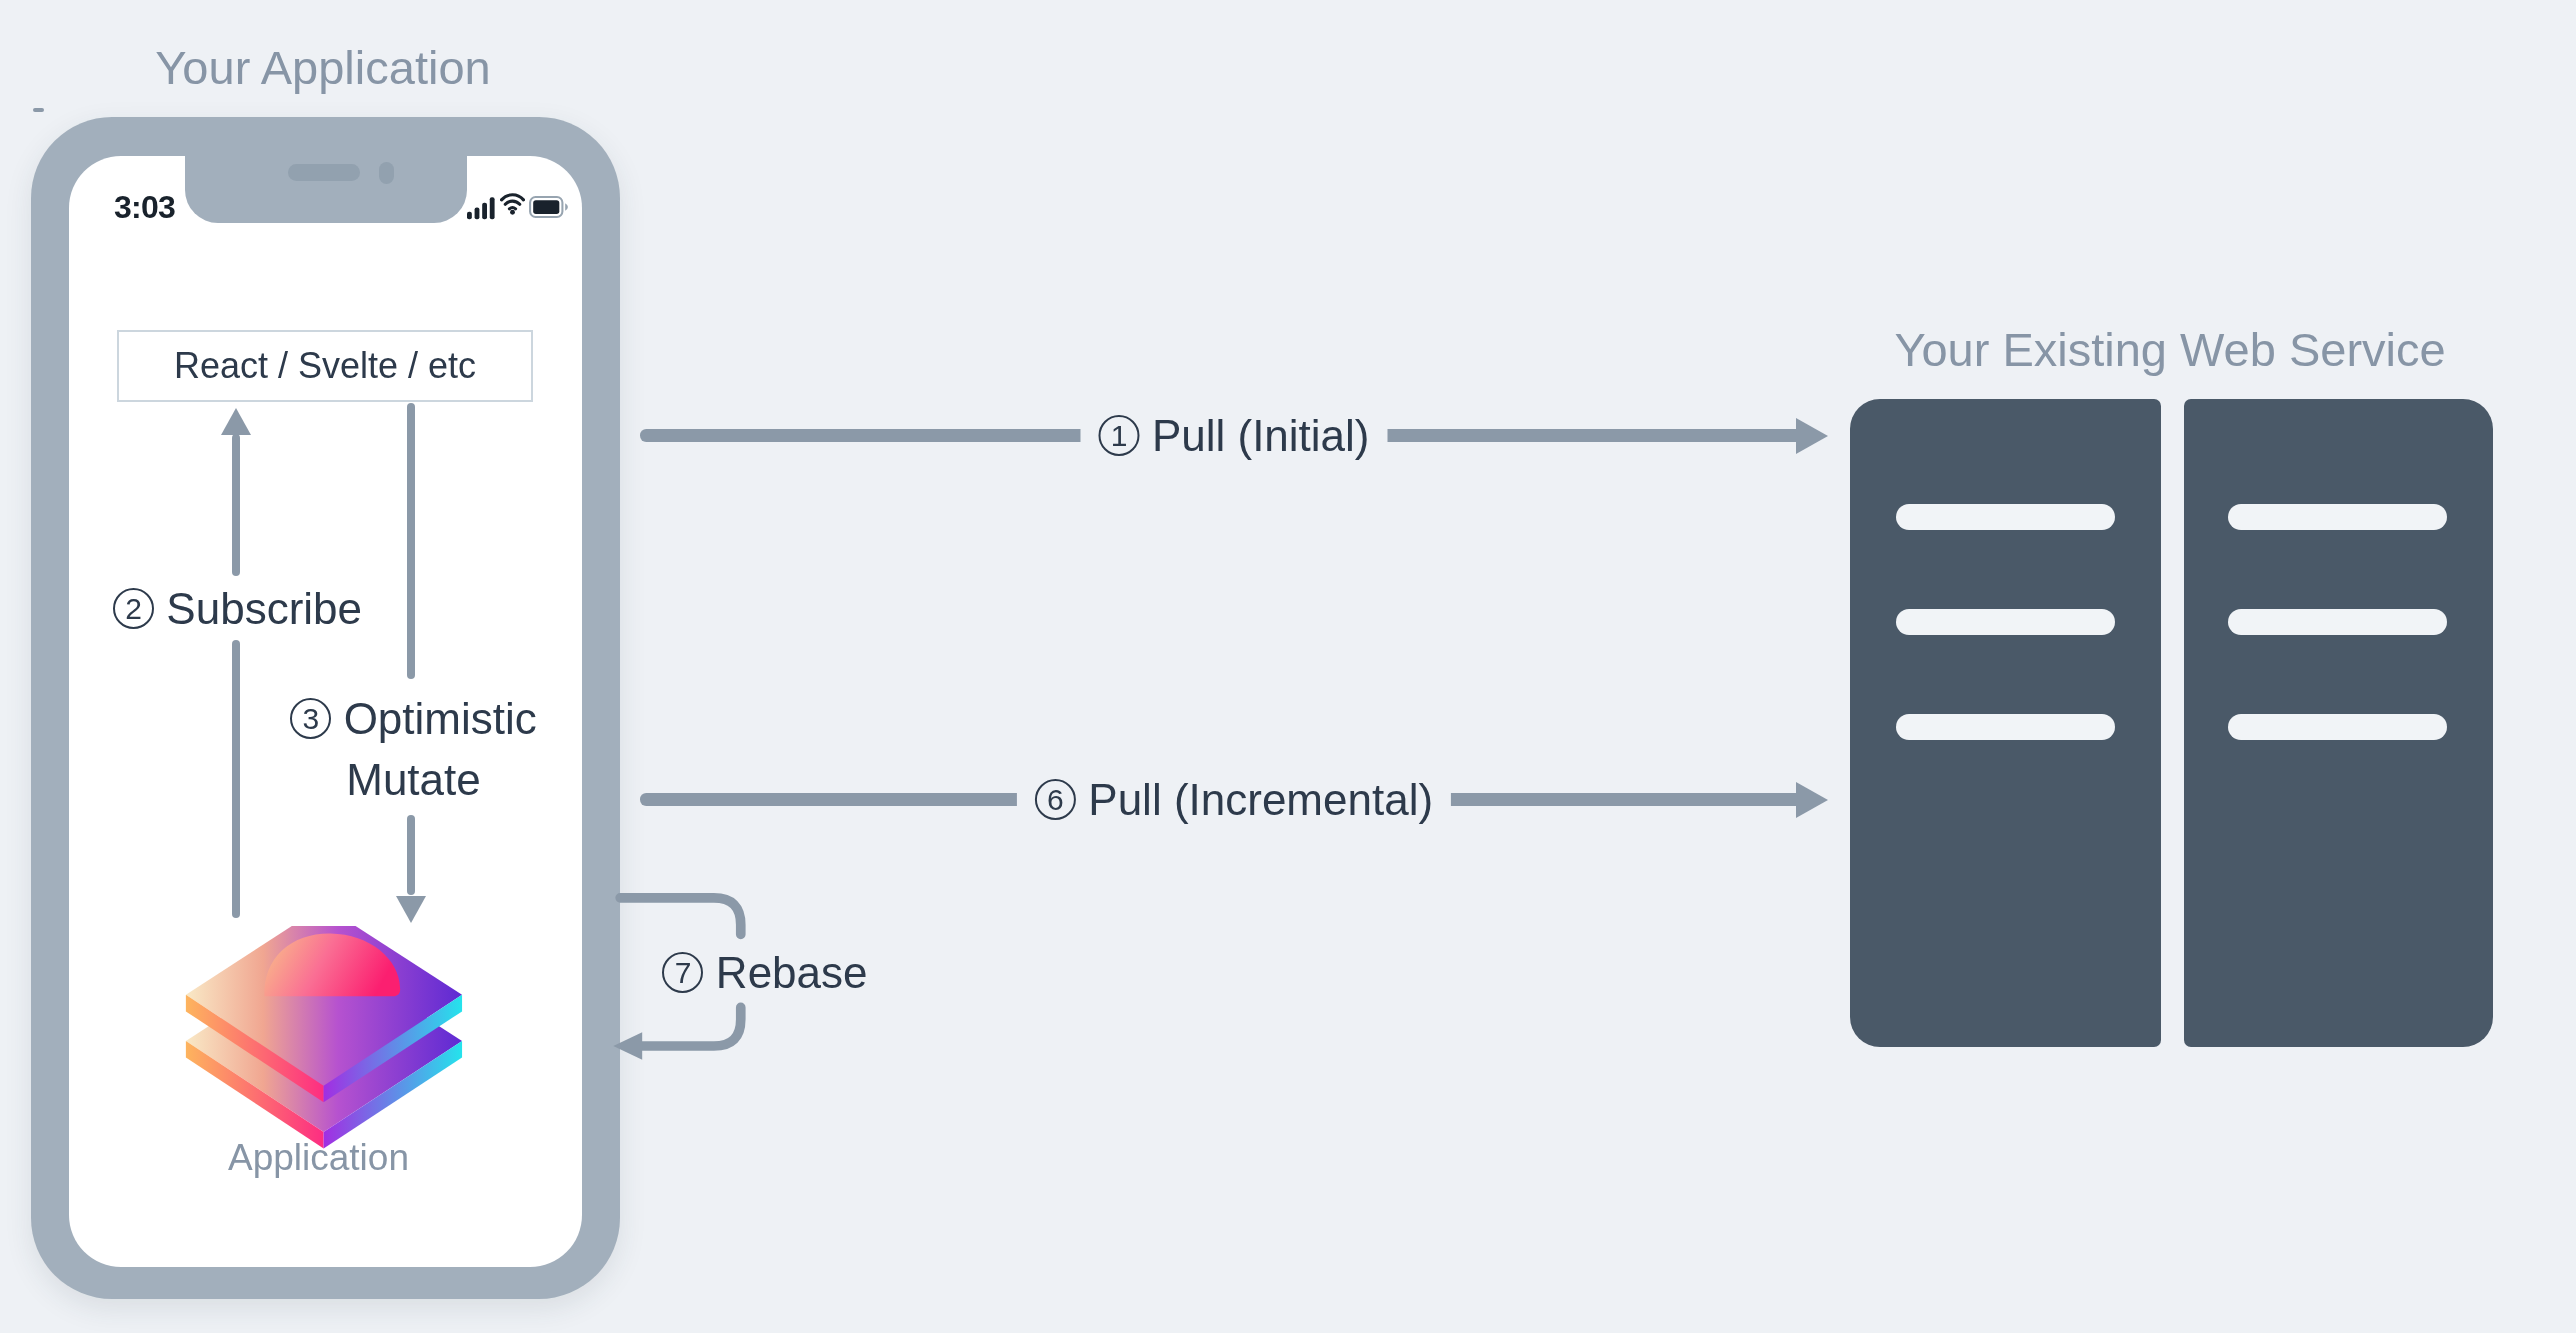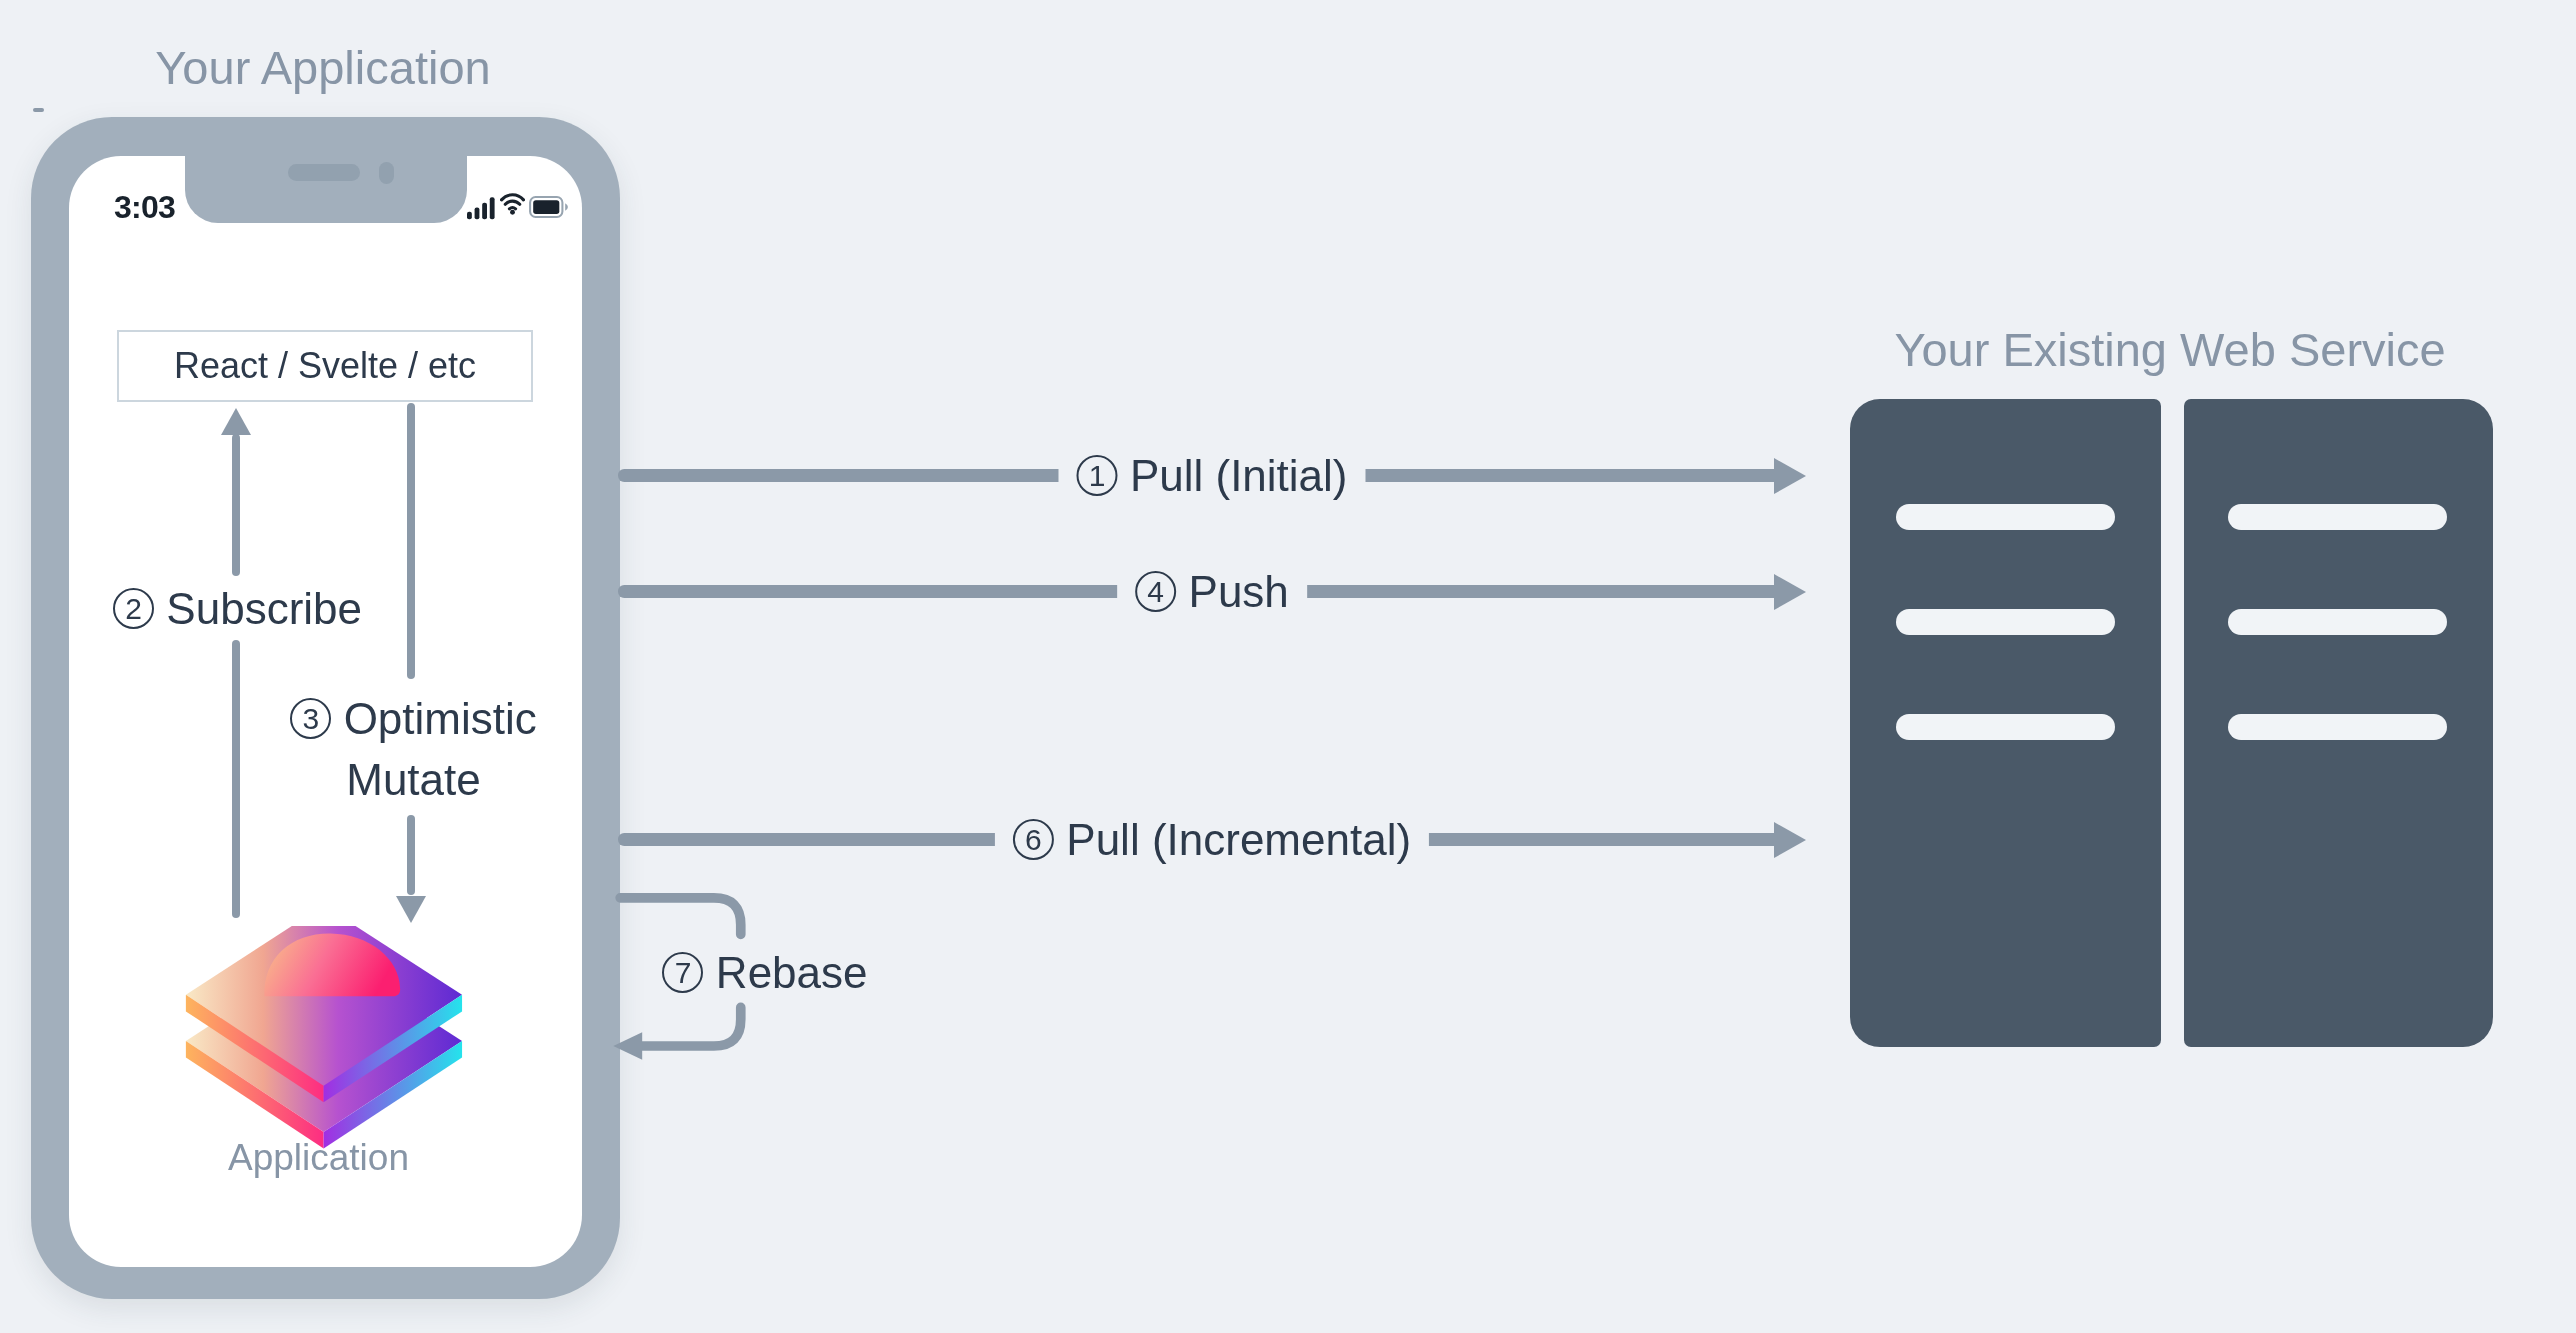--- a/index.html
+++ b/index.html
@@ -26,21 +26,21 @@
             border-bottom:27.6px solid #8b99a8;}
   .vhead-down{position:absolute;width:0;height:0;border-left:15px solid transparent;border-right:15px solid transparent;
               border-top:27.6px solid #8b99a8;}
   .vlabel{position:absolute;background:#ffffff;text-align:center;font-size:44px;color:#2d3a4b;line-height:61px;}
   .caption{position:absolute;font-size:37px;color:#8795a6;text-align:center;}
   
   .num{display:inline-flex;width:41px;height:41px;border:2.8px solid currentColor;border-radius:50%;
        align-items:center;justify-content:center;font-size:30px;vertical-align:middle;position:relative;top:-3.4px;
        margin-right:12.4px;box-sizing:border-box;}
   
-  .hflow{position:absolute;left:618px;width:1188px;height:55px;margin-top:40px;}
+  .hflow{position:absolute;left:640px;width:1188px;height:55px;}
   .hline{position:absolute;left:0;right:23.4px;top:21.4px;height:12.4px;background:#8b99a8;border-radius:6.2px;}
   .hline-dashed{position:absolute;left:27.6px;right:0;top:21.4px;height:12.4px;border-radius:0;
     background:repeating-linear-gradient(to right,#8b99a8 0 23.4px,transparent 23.4px 40px);}
   .hhead-right{position:absolute;right:0;top:9.6px;width:0;height:0;border-top:18px solid transparent;
                border-bottom:18px solid transparent;border-left:32px solid #8b99a8;}
   .hhead-left{position:absolute;left:0;top:9.6px;width:0;height:0;border-top:18px solid transparent;
               border-bottom:18px solid transparent;border-right:32px solid #8b99a8;}
   .hlabel{position:absolute;left:50%;top:27.6px;transform:translate(-50%,-50%);background:#eef1f5;
           padding:0 18px;white-space:nowrap;font-size:44px;color:#2d3a4b;}
   .rebase-label{position:absolute;left:634px;top:948px;width:262px;text-align:center;white-space:nowrap;
@@ -154,27 +154,20 @@
   </div>
 
   <div class="hflow" style="top:408px;">
     <div class="hline"></div>
     <div class="hhead-right"></div>
     <div class="hlabel">
       <span class="num">1</span><span>Pull (Initial)</span>
     </div>
   </div>
 
-  <div class="hflow" style="top:524px;">
-    <div class="hline"></div>
-    <div class="hhead-right"></div>
-    <div class="hlabel">
-      <span class="num">4</span><span>Push</span>
-    </div>
-  </div>
 
 
   <div class="hflow" style="top:772px;">
     <div class="hline"></div>
     <div class="hhead-right"></div>
     <div class="hlabel">
       <span class="num">6</span><span>Pull (Incremental)</span>
     </div>
   </div>
 

